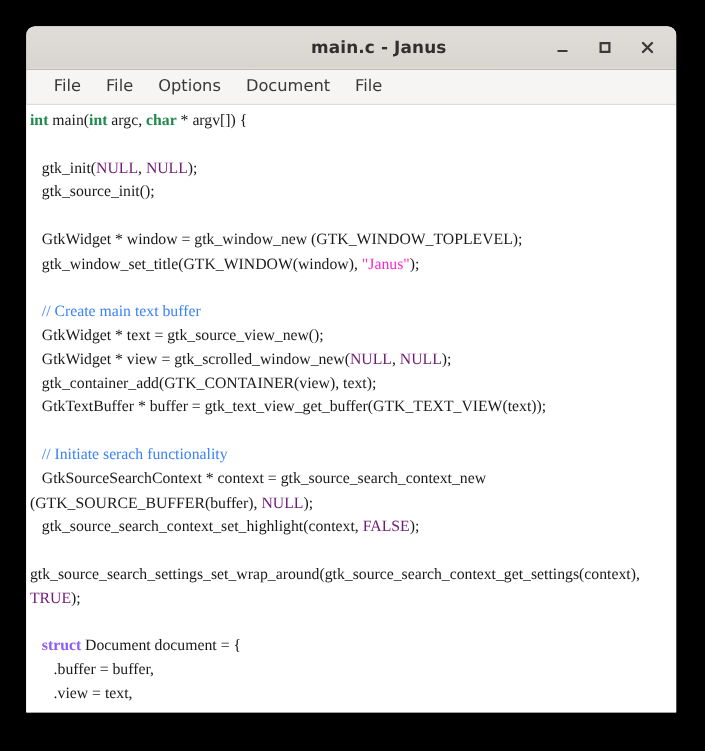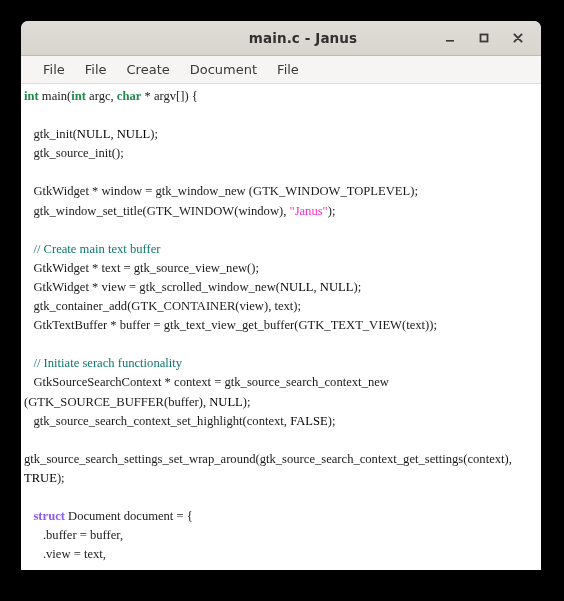--- a/index.html
+++ b/index.html
@@ -109,23 +109,23 @@
     font-family: Liberation Serif, serif;
     font-size: 12.6px;
     line-height: 19.1px;
     color: #1a1a1a;
     white-space: pre;
     overflow: hidden;
   }
   .ln { display: block; height: 19.1px; }
   .kw   { color: #1f8a4c; font-weight: bold; }   
   .kw2  { color: #8b5cf6; font-weight: bold; }   
-  .cmt  { color: #0f766e; }                      
+  .cmt  { color: #3b82f6; }                      
   .str  { color: #ff27c8; }                      
-  .cst  { color: #000000; }                      
+  .cst  { color: #701a75; }                      
 </style>
 </head>
 <body>
 
 <div id="window">
 
   <div id="titlebar">
     <div id="title-text">main.c - Janus</div>
     <div class="winbtns">
       <div class="winbtn">
@@ -148,21 +148,21 @@
               <path d="M3.4 3.4 L10.6 10.6 M10.6 3.4 L3.4 10.6" stroke="#3a3a3a" stroke-width="1.9" stroke-linecap="round"></path>
             </svg>
         </span>
       </div>
     </div>
   </div>
 
   <div id="menubar">
     <div class="menu-item">File</div>
     <div class="menu-item">File</div>
-    <div class="menu-item">Create</div>
+    <div class="menu-item">Options</div>
     <div class="menu-item">Document</div>
     <div class="menu-item">File</div>
   </div>
 
   <div id="code-area">
     <div id="code-gutter"></div>
     <div id="code-text"><span class="ln"><span class="kw">int</span> main(<span class="kw">int</span> argc, <span class="kw">char</span> * argv[]) {</span><span class="ln">&nbsp;</span><span class="ln">   gtk_init(<span class="cst">NULL</span>, <span class="cst">NULL</span>);</span><span class="ln">   gtk_source_init();</span><span class="ln">&nbsp;</span><span class="ln">   GtkWidget * window = gtk_window_new (GTK_WINDOW_TOPLEVEL);</span><span class="ln">   gtk_window_set_title(GTK_WINDOW(window), <span class="str">"Janus"</span>);</span><span class="ln">&nbsp;</span><span class="ln"><span class="cmt">   // Create main text buffer</span></span><span class="ln">   GtkWidget * text = gtk_source_view_new();</span><span class="ln">   GtkWidget * view = gtk_scrolled_window_new(<span class="cst">NULL</span>, <span class="cst">NULL</span>);</span><span class="ln">   gtk_container_add(GTK_CONTAINER(view), text);</span><span class="ln">   GtkTextBuffer * buffer = gtk_text_view_get_buffer(GTK_TEXT_VIEW(text));</span><span class="ln">&nbsp;</span><span class="ln"><span class="cmt">   // Initiate serach functionality</span></span><span class="ln">   GtkSourceSearchContext * context = gtk_source_search_context_new</span><span class="ln">(GTK_SOURCE_BUFFER(buffer), <span class="cst">NULL</span>);</span><span class="ln">   gtk_source_search_context_set_highlight(context, <span class="cst">FALSE</span>);</span><span class="ln">&nbsp;</span><span class="ln">gtk_source_search_settings_set_wrap_around(gtk_source_search_context_get_settings(context),</span><span class="ln"><span class="cst">TRUE</span>);</span><span class="ln">&nbsp;</span><span class="ln">   <span class="kw2">struct</span> Document document = {</span><span class="ln">      .buffer = buffer,</span><span class="ln">      .view = text,</span></div>
   </div>
 
 </div>

